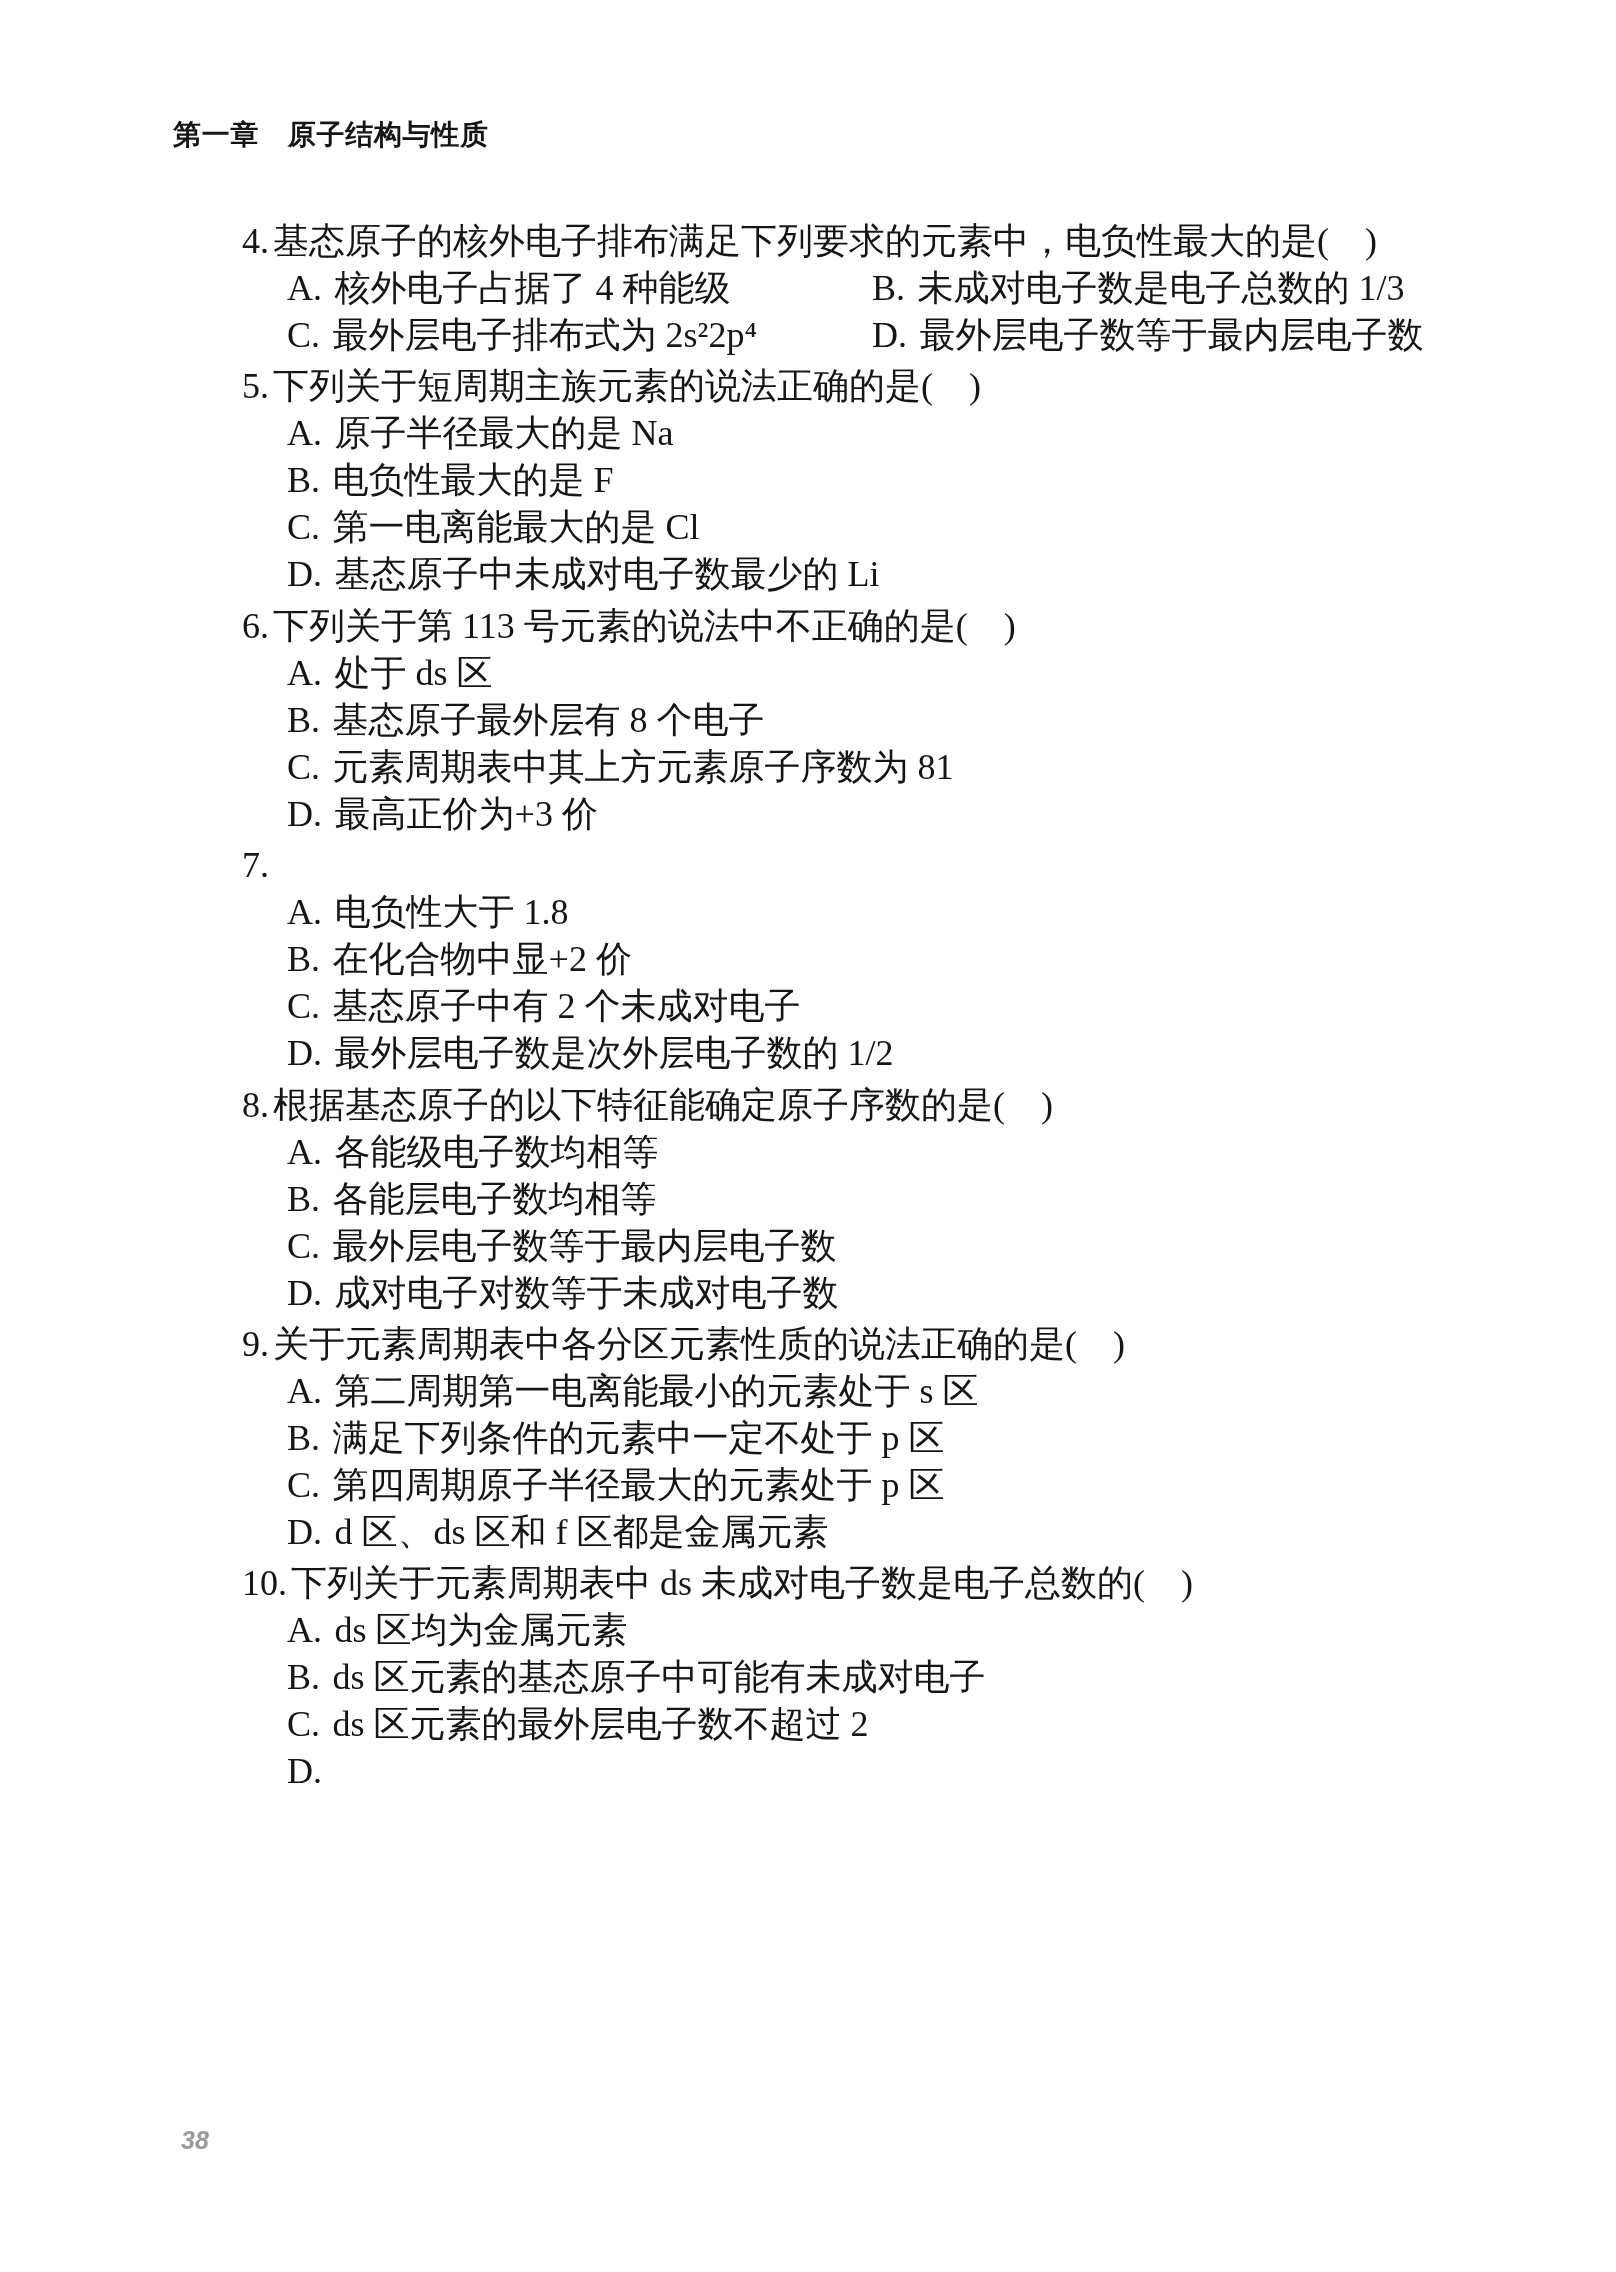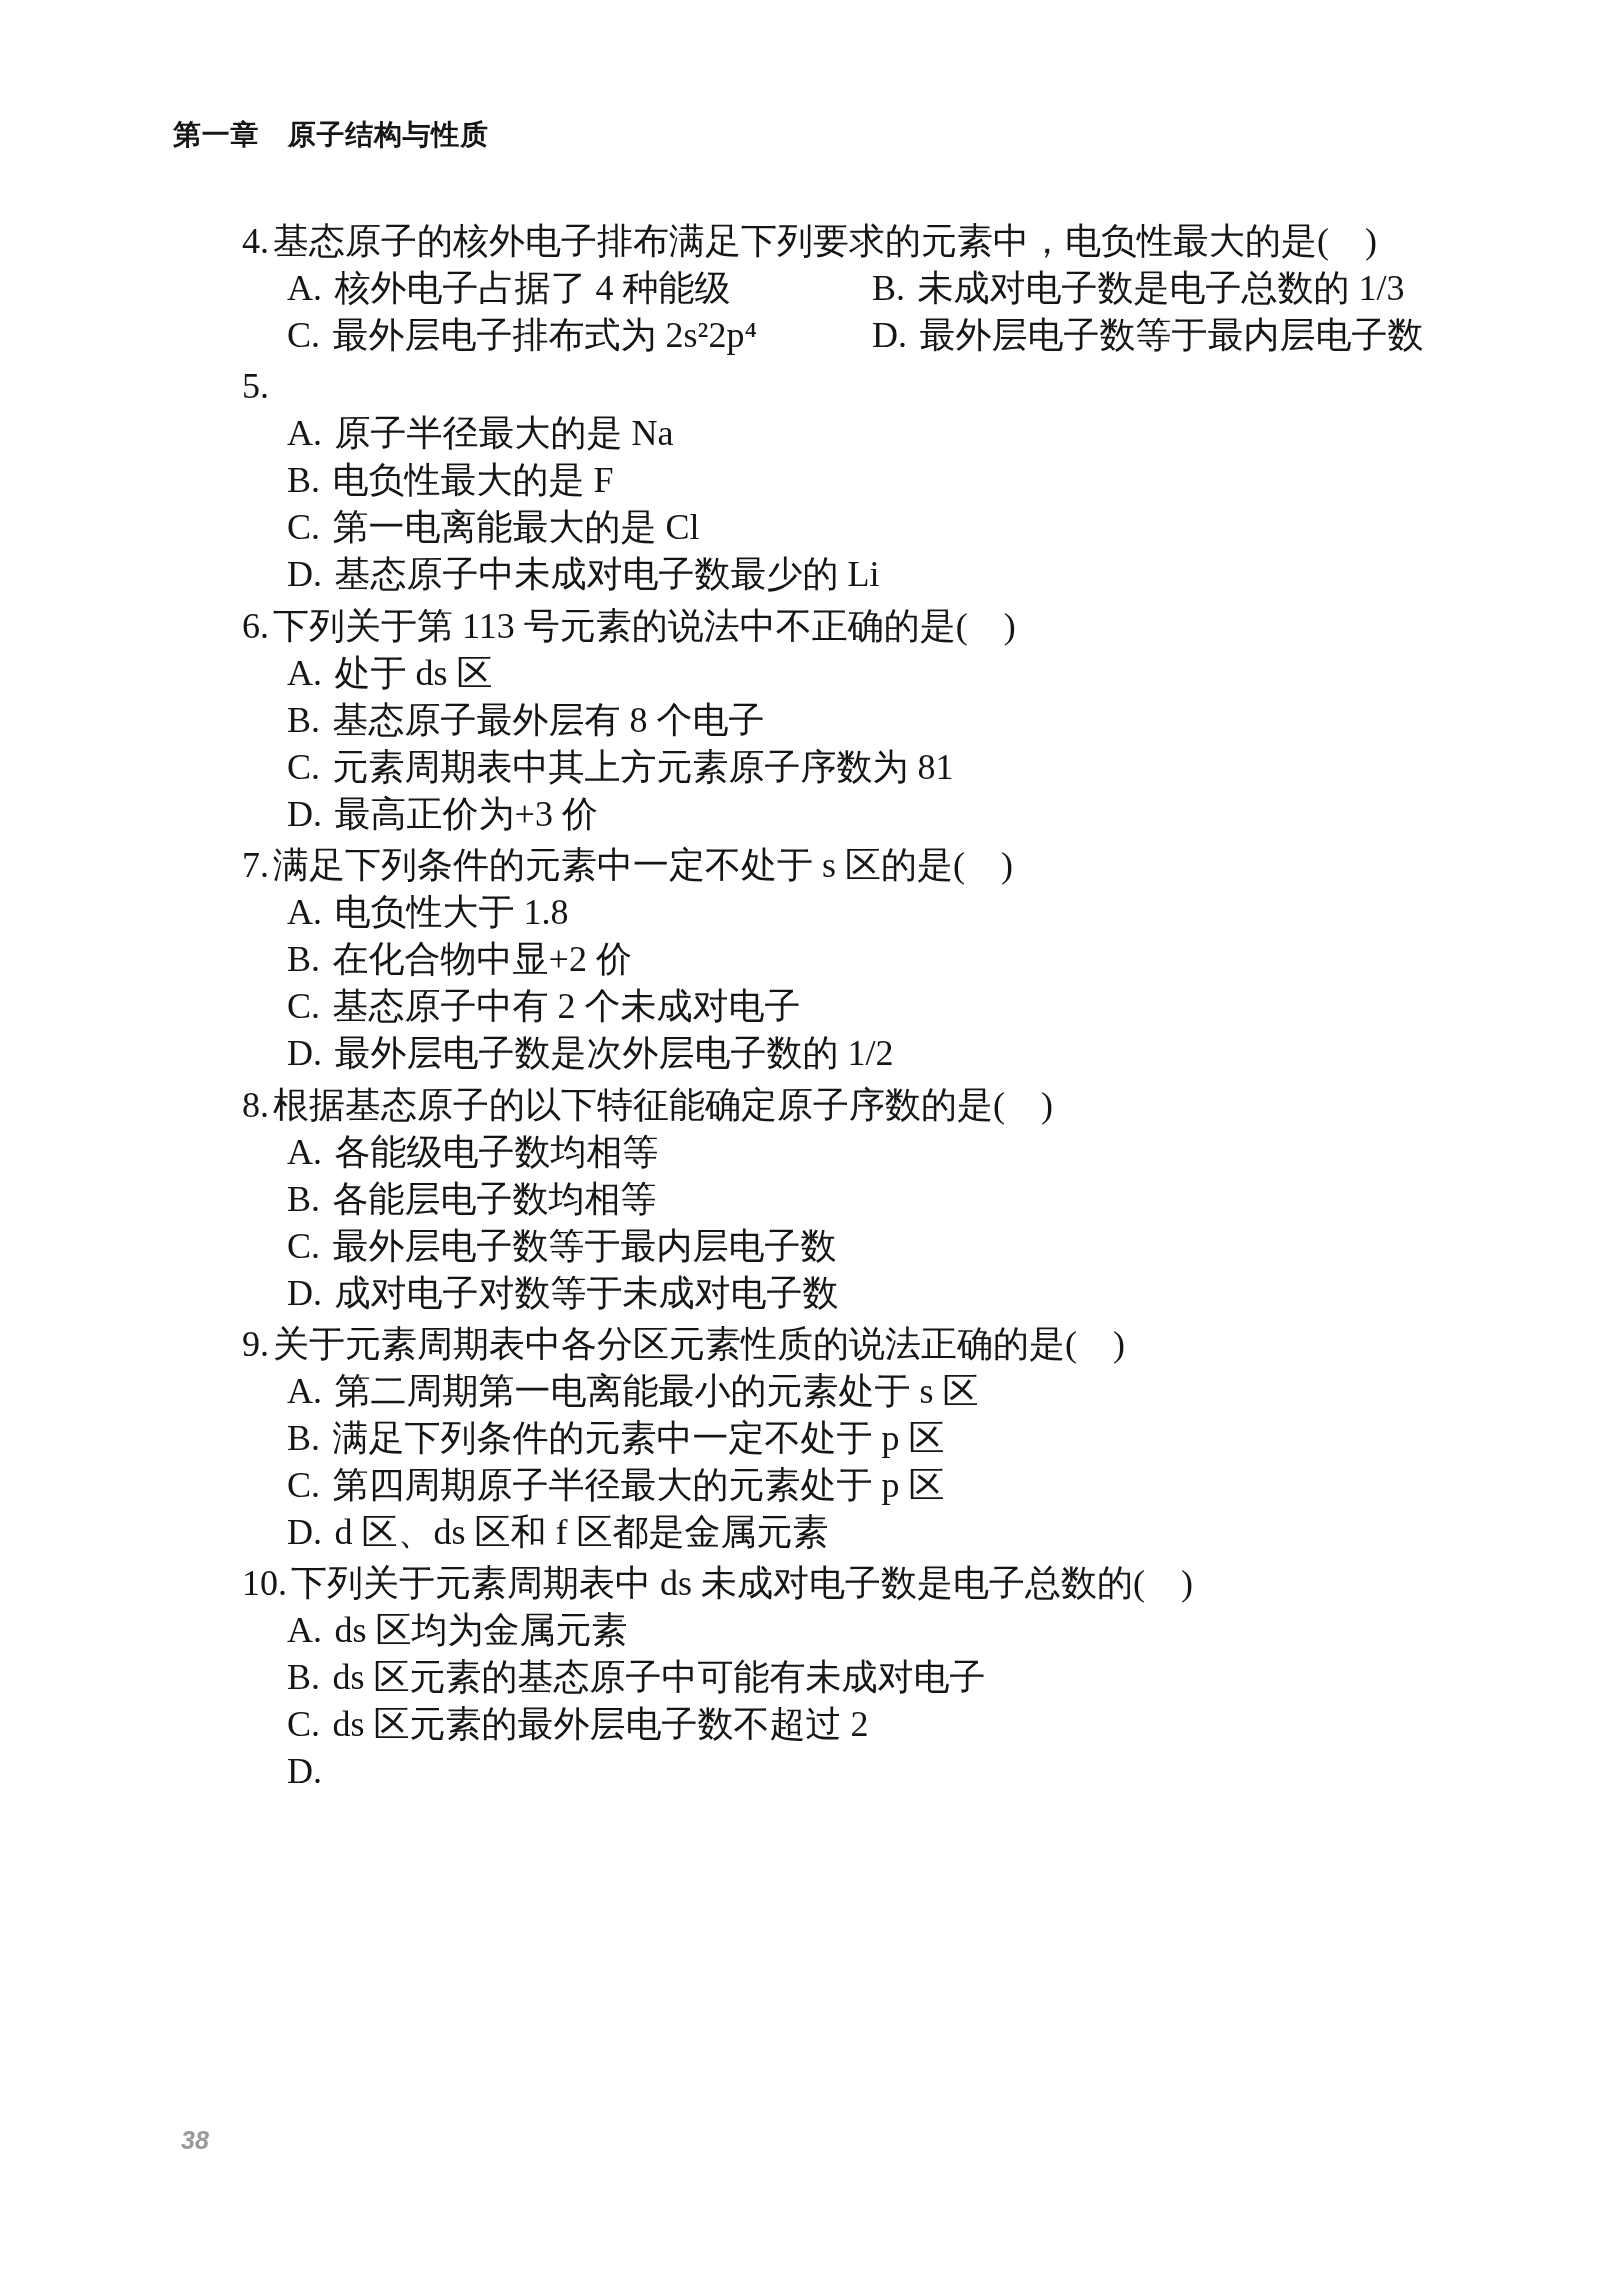--- a/index.html
+++ b/index.html
@@ -64,39 +64,39 @@
       <section class="question">
         <div class="q-line"><span class="q-num">4.</span><span class="q-stem">基态原子的核外电子排布满足下列要求的元素中，电负性最大的是(　)</span></div>
         <div class="options two-col">
           <div class="option"><span class="opt-label">A.</span><span class="opt-text">核外电子占据了 4 种能级</span></div>
           <div class="option"><span class="opt-label">B.</span><span class="opt-text">未成对电子数是电子总数的 1/3</span></div>
           <div class="option"><span class="opt-label">C.</span><span class="opt-text">最外层电子排布式为 2s²2p⁴</span></div>
           <div class="option"><span class="opt-label">D.</span><span class="opt-text">最外层电子数等于最内层电子数</span></div>
         </div>
       </section>
       <section class="question">
-        <div class="q-line"><span class="q-num">5.</span></div>
+        <div class="q-line"><span class="q-num">5.</span><span class="q-stem">下列关于短周期主族元素的说法正确的是(　)</span></div>
         <div class="options one-col">
           <div class="option"><span class="opt-label">A.</span><span class="opt-text">原子半径最大的是 Na</span></div>
           <div class="option"><span class="opt-label">B.</span><span class="opt-text">电负性最大的是 F</span></div>
           <div class="option"><span class="opt-label">C.</span><span class="opt-text">第一电离能最大的是 Cl</span></div>
           <div class="option"><span class="opt-label">D.</span><span class="opt-text">基态原子中未成对电子数最少的 Li</span></div>
         </div>
       </section>
       <section class="question">
         <div class="q-line"><span class="q-num">6.</span><span class="q-stem">下列关于第 113 号元素的说法中不正确的是(　)</span></div>
         <div class="options one-col">
           <div class="option"><span class="opt-label">A.</span><span class="opt-text">处于 ds 区</span></div>
           <div class="option"><span class="opt-label">B.</span><span class="opt-text">基态原子最外层有 8 个电子</span></div>
           <div class="option"><span class="opt-label">C.</span><span class="opt-text">元素周期表中其上方元素原子序数为 81</span></div>
           <div class="option"><span class="opt-label">D.</span><span class="opt-text">最高正价为+3 价</span></div>
         </div>
       </section>
       <section class="question">
-        <div class="q-line"><span class="q-num">7.</span><span class="q-stem">满足下列条件的元素中一定不处于 s 区的是(　)</span></div>
+        <div class="q-line"><span class="q-num">7.</span></div>
         <div class="options one-col">
           <div class="option"><span class="opt-label">A.</span><span class="opt-text">电负性大于 1.8</span></div>
           <div class="option"><span class="opt-label">B.</span><span class="opt-text">在化合物中显+2 价</span></div>
           <div class="option"><span class="opt-label">C.</span><span class="opt-text">基态原子中有 2 个未成对电子</span></div>
           <div class="option"><span class="opt-label">D.</span><span class="opt-text">最外层电子数是次外层电子数的 1/2</span></div>
         </div>
       </section>
       <section class="question">
         <div class="q-line"><span class="q-num">8.</span><span class="q-stem">根据基态原子的以下特征能确定原子序数的是(　)</span></div>
         <div class="options one-col">

